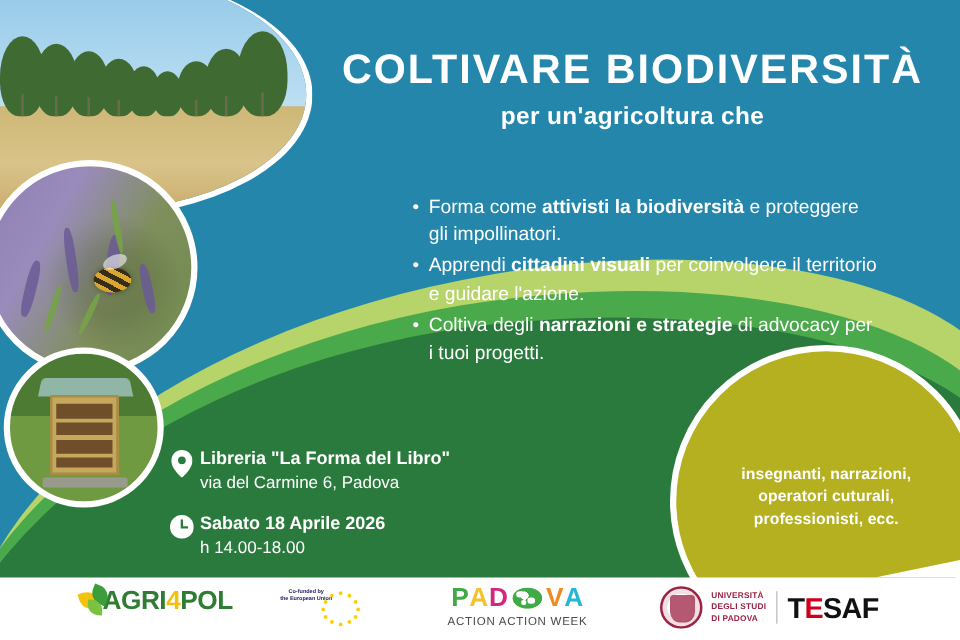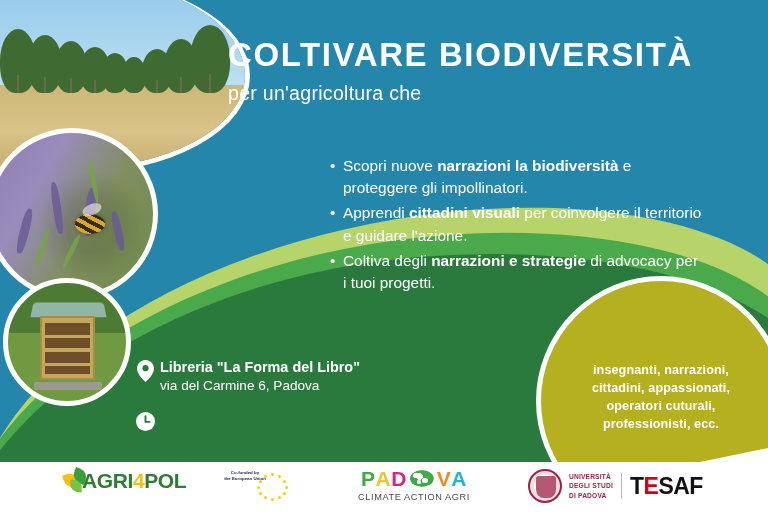--- a/index.html
+++ b/index.html
@@ -90,28 +90,28 @@
   .hotel-roof{position:absolute;left:20%;top:16%;width:62%;height:13%;
     background:#8fb6a6;border-radius:4px 4px 0 0;transform:perspective(30px) rotateX(10deg);}
   .hotel-body{position:absolute;left:27%;top:28%;width:47%;height:54%;
     background:#c6a85c;border:2px solid #a88c44;box-sizing:border-box;}
   .hotel-cell{position:absolute;background:#6e4f2a;}
   .hotel-base{position:absolute;left:22%;bottom:9%;width:58%;height:7%;
     background:#9a9a8c;border-radius:2px;}
 
   
   .headline{
-    position:absolute;left:228px;top:38px;width:512px;z-index:5;
+    position:absolute;left:250px;top:38px;width:512px;z-index:5;text-align:center;
   }
   .title-main{
     color:#ffffff;font-weight:bold;font-size:33px;line-height:1.04;
     letter-spacing:1.6px;text-transform:uppercase;
   }
   .title-sub{
-    color:#ffffff;font-weight:normal;font-size:19.5px;line-height:1.25;
+    color:#ffffff;font-weight:bold;font-size:19.5px;line-height:1.25;
     margin-top:9px;letter-spacing:.3px;
   }
 
   
   .bullets{
     position:absolute;left:330px;top:155px;width:375px;z-index:5;
     color:#ffffff;font-size:15.4px;line-height:1.44;
   }
   .bullet{display:flex;margin-bottom:3px;}
   .bullet .dot{width:13px;flex:0 0 13px;font-size:15px;line-height:1.44;}
@@ -240,21 +240,21 @@
   <div class="headline">
     <div class="title-main">COLTIVARE BIODIVERSITÀ</div>
     <div class="title-sub">
       <div>per un'agricoltura che</div>
     </div>
   </div>
 
   <div class="bullets">
     <div class="bullet">
       <span class="dot">•</span>
-      <span class="btxt"><span>Scopri nuove </span><b>narrazioni la biodiversità</b><span> e proteggere gli impollinatori.</span></span>
+      <span class="btxt"><span>Forma come </span><b>attivisti la biodiversità</b><span> e proteggere gli impollinatori.</span></span>
     </div>
     <div class="bullet">
       <span class="dot">•</span>
       <span class="btxt"><span>Apprendi </span><b>cittadini visuali</b><span> per coinvolgere il territorio e guidare l'azione.</span></span>
     </div>
     <div class="bullet">
       <span class="dot">•</span>
       <span class="btxt"><span>Coltiva degli </span><b>narrazioni e strategie</b><span> di advocacy per i tuoi progetti.</span></span>
     </div>
   </div>
@@ -272,27 +272,30 @@
         <span class="info-l2" style="display:block">via del Carmine 6, Padova</span>
       </span>
     </div>
     <div class="info-row">
       <span class="info-icon">
         <svg width="19" height="19" viewBox="0 0 19 19">
             <circle cx="9.5" cy="9.5" r="9.5" fill="#ffffff"></circle>
             <path d="M9.5 4.3v5.6h4.1" stroke="#2b7a3d" stroke-width="1.9" fill="none" stroke-linecap="round"></path>
           </svg>
       </span>
+      <span class="info-lines">
+        <span class="info-l1" style="display:block">Sabato 18 Aprile 2026</span>
+        <span class="info-l2" style="display:block">h 14.00-18.00</span>
+      </span>
     </div>
   </div>
 
   <div class="audience-circle">
     <div class="audience-text">
       <div>insegnanti, narrazioni,</div>
-      <div>cittadini, appassionati,</div>
       <div>operatori cuturali,</div>
       <div>professionisti, ecc.</div>
     </div>
   </div>
 
   <svg class="footer-cut" viewBox="0 0 768 14" preserveAspectRatio="none">
     <polygon points="700,14 768,0 768,14" fill="#ffffff"></polygon>
   </svg>
 
   <div class="footer">
@@ -333,21 +336,21 @@
         <span class="pad-globe">
           <span class="globe-eye">
             <span class="globe-land" style="left:3px;top:3px;width:7px;height:5px;"></span>
             <span class="globe-land" style="left:12px;top:8px;width:6px;height:5px;"></span>
             <span class="globe-land" style="left:7px;top:10px;width:4px;height:4px;"></span>
           </span>
         </span>
         <span class="pad-v">V</span>
         <span class="pad-a2">A</span>
       </span>
-      <span class="pad-cap" style="display:block">CLIMATE ACTION AGRI</span>
+      <span class="pad-cap" style="display:block">ACTION ACTION WEEK</span>
     </div>
 
     <div class="uni-logo">
       <span class="uni-seal">
           <span class="seal-inner"></span>
         </span>
       <span class="uni-txt">
         <span style="display:block">Università</span>
         <span style="display:block">degli Studi</span>
         <span style="display:block">di Padova</span>

